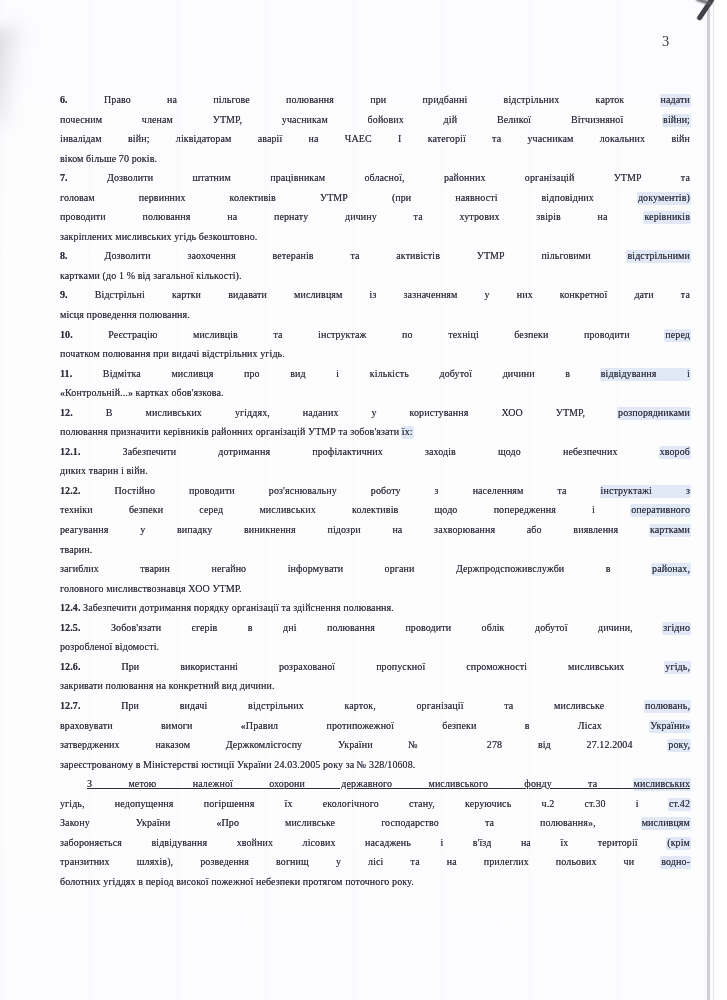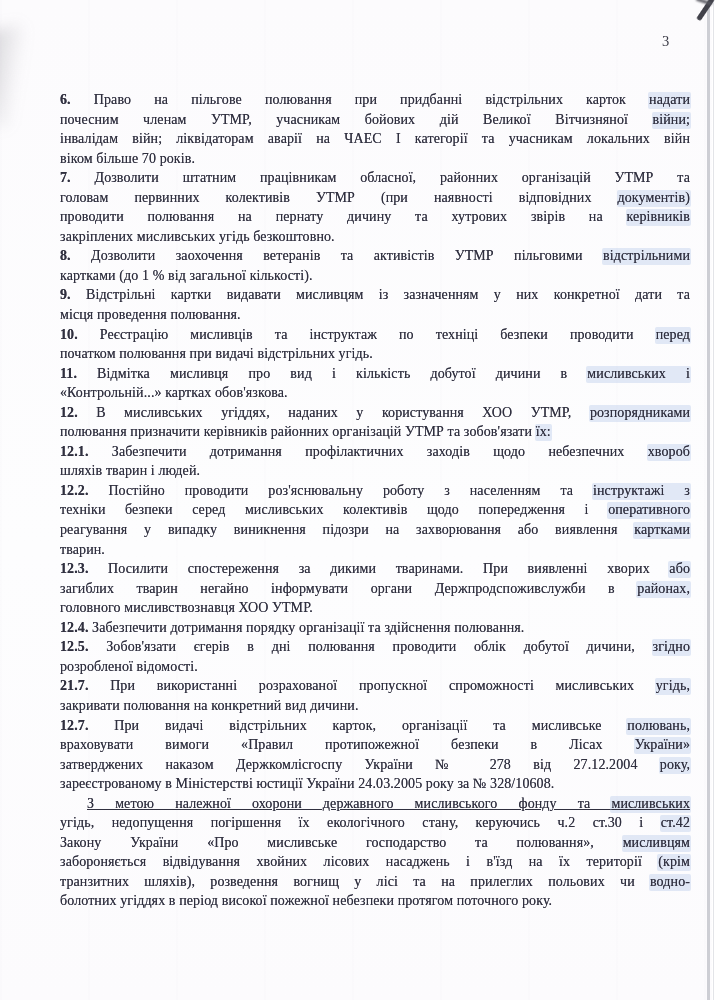--- a/index.html
+++ b/index.html
@@ -48,21 +48,21 @@
     background:#55555e;transform:rotate(18deg);filter:blur(0.8px);
   }
   
   .pagenum{
     position:absolute;left:662px;top:33px;
     font-size:14.5px;color:#3a3a46;
   }
   
   .text-block{
     position:absolute;left:60px;top:90px;width:630px;
-    font-size:14px;line-height:19.55px;color:var(--ink);
+    font-size:10px;line-height:19.55px;color:var(--ink);
     text-shadow:0 0 0.35px rgba(44,44,64,0.75);
     letter-spacing:0.1px;
   }
   .para{margin:0;}
   .line{
     text-align:justify;
     text-align-last:justify;
     text-justify:inter-word;
   }
   .line.last{text-align-last:left;}
@@ -106,51 +106,50 @@
       </div>
       <div class="para">
         <div class="line"><span class="b">9.</span><span> Відстрільні картки видавати мисливцям із зазначенням у них конкретної дати та</span></div>
         <div class="line last"><span>місця проведення полювання.</span></div>
       </div>
       <div class="para">
         <div class="line"><span class="b">10.</span><span> Реєстрацію мисливців та інструктаж по техніці безпеки проводити </span><span class="hl">перед</span></div>
         <div class="line last"><span>початком полювання при видачі відстрільних угідь.</span></div>
       </div>
       <div class="para">
-        <div class="line"><span class="b">11.</span><span> Відмітка мисливця про вид і кількість добутої дичини в </span><span class="hl">мисливських і</span></div>
+        <div class="line"><span class="b">11.</span><span> Відмітка мисливця про вид і кількість добутої дичини в </span><span class="hl">відвідування і</span></div>
         <div class="line last"><span>«Контрольній...» картках обов'язкова.</span></div>
       </div>
       <div class="para">
         <div class="line"><span class="b">12.</span><span> В мисливських угіддях, наданих у користування ХОО УТМР, </span><span class="hl">розпорядниками</span></div>
         <div class="line last"><span>полювання призначити керівників районних організацій УТМР та зобов'язати </span><span class="hl">їх:</span></div>
       </div>
       <div class="para">
         <div class="line"><span class="b">12.1.</span><span> Забезпечити дотримання профілактичних заходів щодо небезпечних </span><span class="hl">хвороб</span></div>
-        <div class="line last"><span>шляхів тварин і людей.</span></div>
+        <div class="line last"><span>диких тварин і війн.</span></div>
       </div>
       <div class="para">
         <div class="line"><span class="b">12.2.</span><span> Постійно проводити роз'яснювальну роботу з населенням та </span><span class="hl">інструктажі з</span></div>
         <div class="line"><span>техніки безпеки серед мисливських колективів щодо попередження і </span><span class="hl">оперативного</span></div>
         <div class="line"><span>реагування у випадку виникнення підозри на захворювання або виявлення </span><span class="hl">картками</span></div>
         <div class="line last"><span>тварин.</span></div>
       </div>
       <div class="para">
-        <div class="line"><span class="b">12.3.</span><span> Посилити спостереження за дикими тваринами. При виявленні хворих </span><span class="hl">або</span></div>
         <div class="line"><span>загиблих тварин негайно інформувати органи Держпродспоживслужби в </span><span class="hl">районах,</span></div>
         <div class="line last"><span>головного мисливствознавця ХОО УТМР.</span></div>
       </div>
       <div class="para">
         <div class="line last"><span class="b">12.4.</span><span> Забезпечити дотримання порядку організації та здійснення полювання.</span></div>
       </div>
       <div class="para">
         <div class="line"><span class="b">12.5.</span><span> Зобов'язати єгерів в дні полювання проводити облік добутої дичини, </span><span class="hl">згідно</span></div>
         <div class="line last"><span>розробленої відомості.</span></div>
       </div>
       <div class="para">
-        <div class="line"><span class="b">21.7.</span><span> При використанні розрахованої пропускної спроможності мисливських </span><span class="hl">угідь,</span></div>
+        <div class="line"><span class="b">12.6.</span><span> При використанні розрахованої пропускної спроможності мисливських </span><span class="hl">угідь,</span></div>
         <div class="line last"><span>закривати полювання на конкретний вид дичини.</span></div>
       </div>
       <div class="para">
         <div class="line"><span class="b">12.7.</span><span> При видачі відстрільних карток, організації та мисливське </span><span class="hl">полювань,</span></div>
         <div class="line"><span>враховувати вимоги «Правил протипожежної безпеки в Лісах </span><span class="hl">України»</span></div>
         <div class="line"><span>затверджених наказом Держкомлісгоспу України № 278 від 27.12.2004 </span><span class="hl">року,</span></div>
         <div class="line last"><span>зареєстрованому в Міністерстві юстиції України 24.03.2005 року за № 328/10608.</span></div>
       </div>
       <div class="para">
         <div class="line ind"><span>З метою належної охорони державного мисливського фонду та </span><span class="hl">мисливських</span></div>

